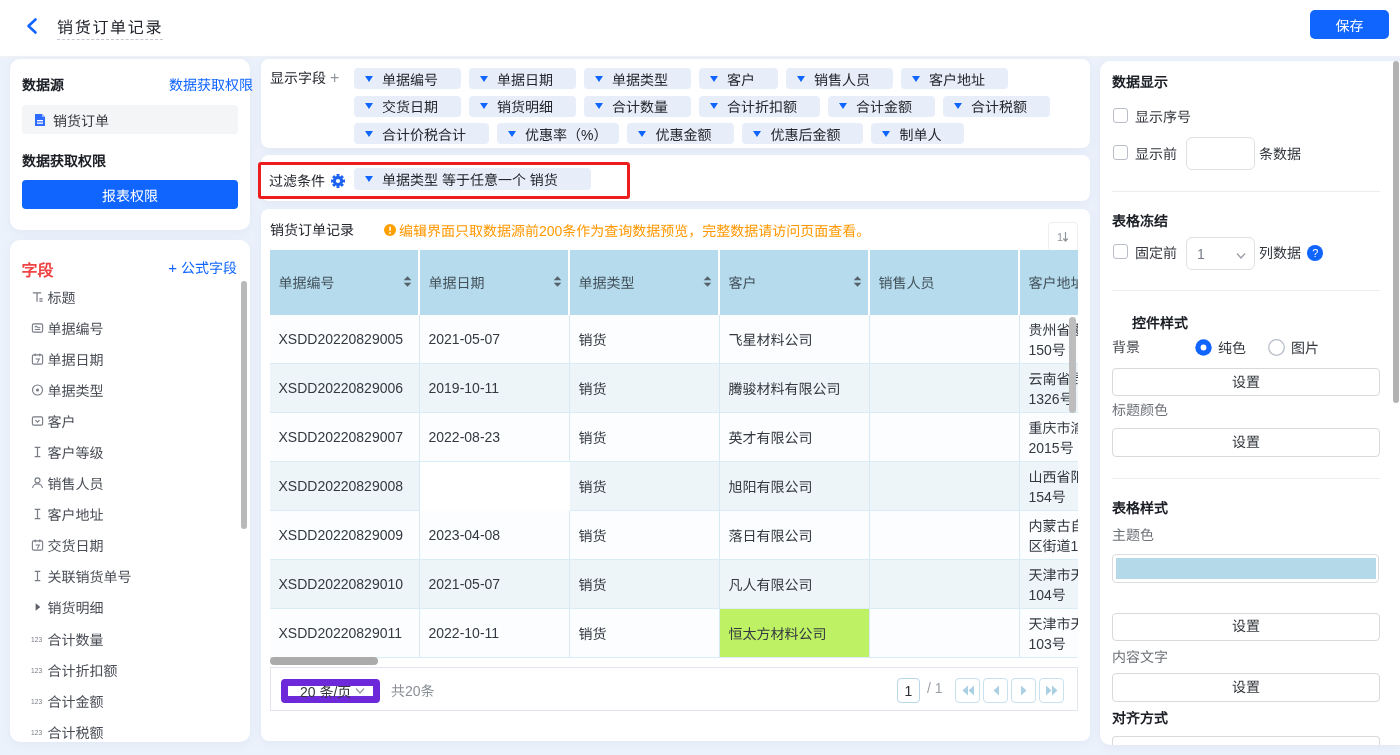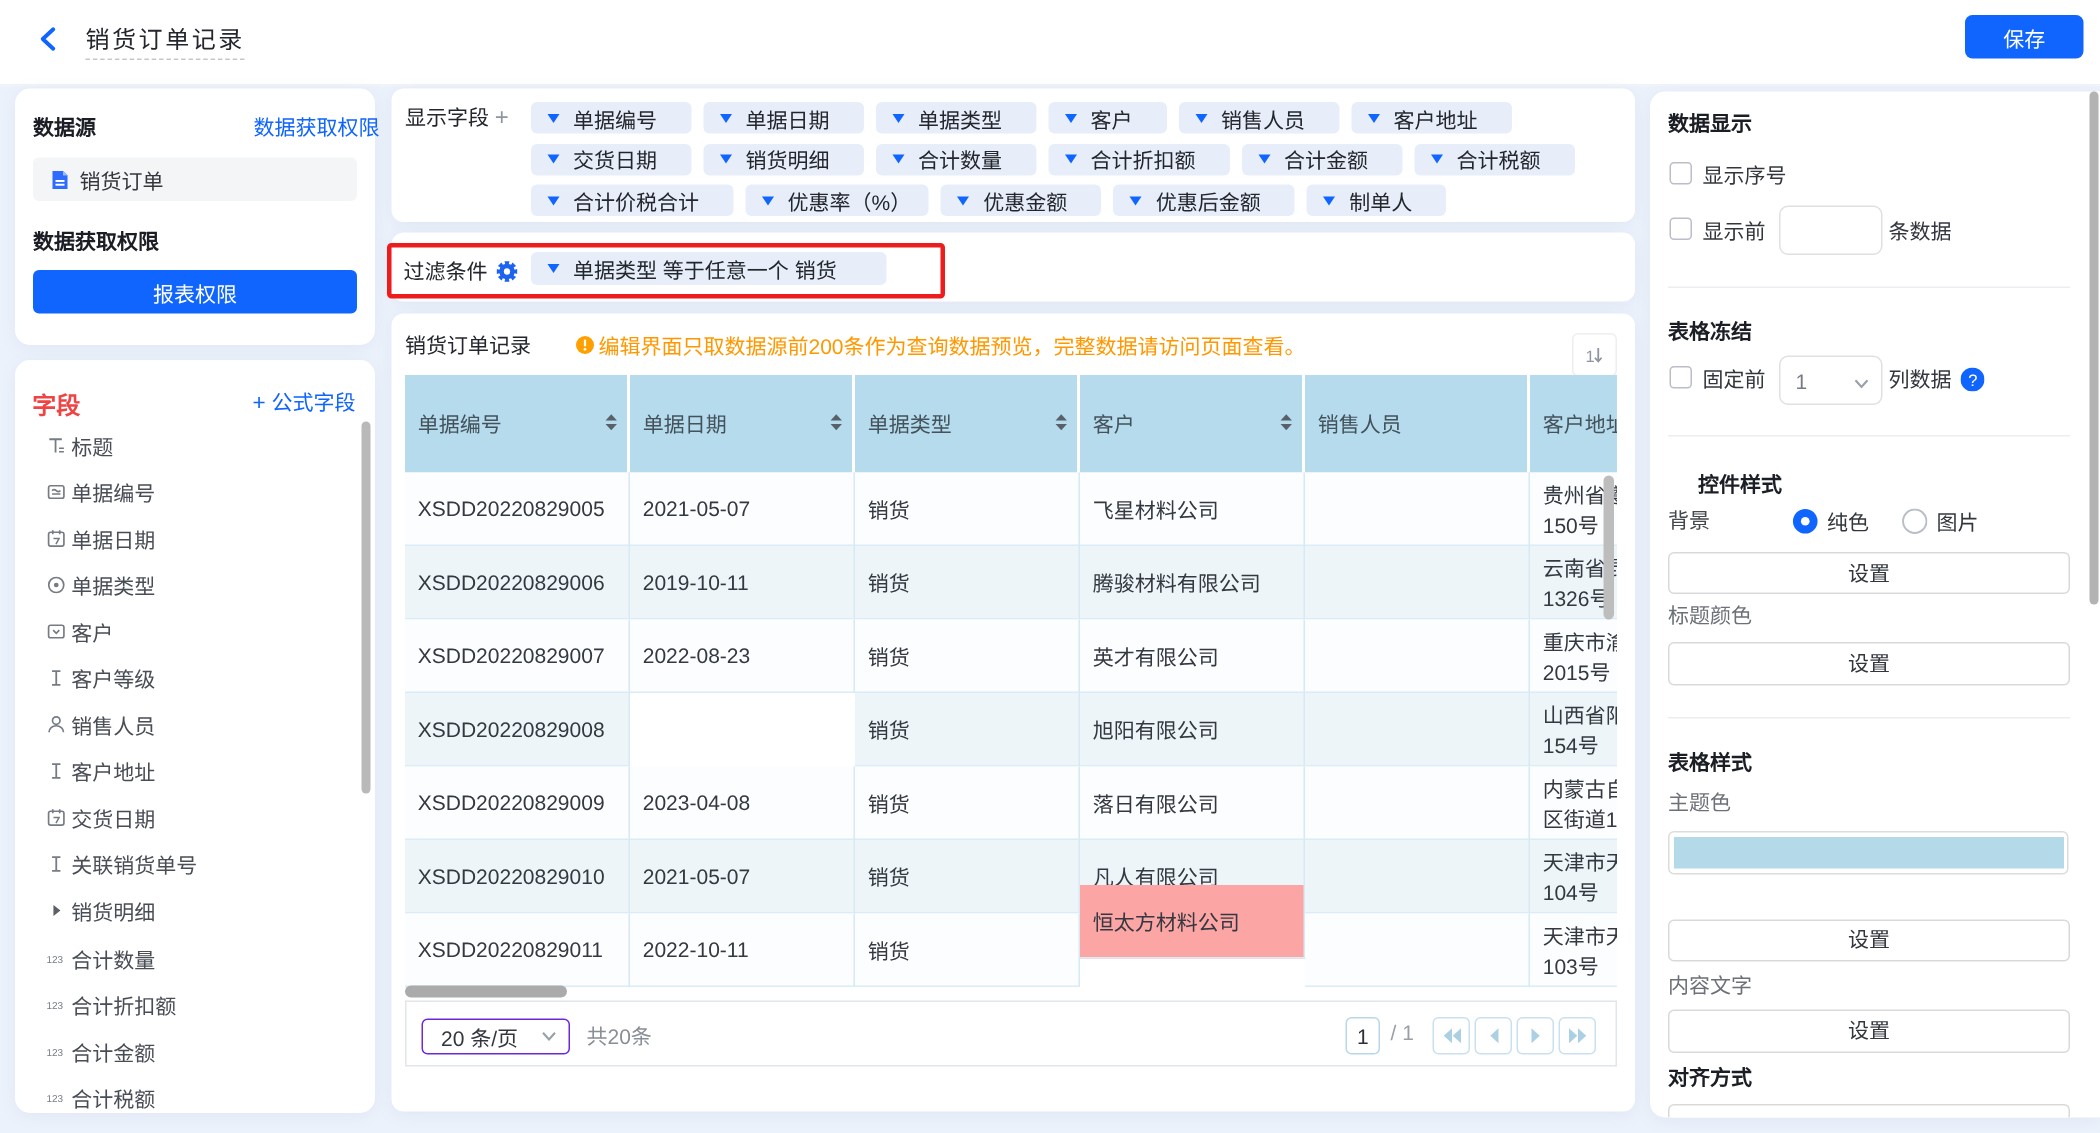--- a/index.html
+++ b/index.html
@@ -257,33 +257,33 @@
     <div class="cell" style="left:150px;top:310px;width:150px;height:49px;background:#edf5f9;">2021-05-07</div>
     <div class="cell" style="left:300px;top:310px;width:150px;height:49px;background:#edf5f9;">销货</div>
     <div class="cell" style="left:450px;top:310px;width:150px;height:49px;background:#edf5f9;">凡人有限公司</div>
     <div class="cell" style="left:600px;top:310px;width:150px;height:49px;background:#edf5f9;"></div>
     <div class="cell" style="left:750px;top:310px;width:150px;height:49px;background:#edf5f9;">
       <div style="line-height:19.5px;padding-top:3px;">天津市天津区<br>104号</div>
     </div>
     <div class="cell" style="left:0px;top:359px;width:150px;height:49px;background:#fbfdfe;">XSDD20220829011</div>
     <div class="cell" style="left:150px;top:359px;width:150px;height:49px;background:#fbfdfe;">2022-10-11</div>
     <div class="cell" style="left:300px;top:359px;width:150px;height:49px;background:#fbfdfe;">销货</div>
-    <div class="cell" style="left:450px;top:340px;width:150px;height:49px;background:#fca5a5;">恒太方材料公司</div>
+    <div class="cell" style="left:450px;top:359px;width:150px;height:49px;background:#bef264;">恒太方材料公司</div>
     <div class="cell" style="left:600px;top:359px;width:150px;height:49px;background:#fbfdfe;"></div>
     <div class="cell" style="left:750px;top:359px;width:150px;height:49px;background:#fbfdfe;">
       <div style="line-height:19.5px;padding-top:3px;">天津市天津区<br>103号</div>
     </div>
   </div>
 
 <div class="abs" style="left:1069px;top:317px;width:7px;height:96px;background:#bdbdbd;border-radius:3.5px;z-index:5;"></div>
 
 <div class="abs" style="left:270px;top:657px;width:108px;height:8px;background:#ababab;border-radius:4px;"></div>
 
 <div class="abs" style="left:270px;top:667px;width:808px;height:44px;border:1px solid #e0e6ec;background:#fff;"></div>
-<div class="abs" style="left:281px;top:679px;width:99px;height:24px;border:1px solid #6d28d9;border-radius:4px;background:#fff;display:flex;align-items:center;font-size:14px;color:#33373d;padding:0 8px 0 12px;">20 条/页
+<div class="abs" style="left:281px;top:679px;width:99px;height:24px;border:7px solid #6d28d9;border-radius:4px;background:#fff;display:flex;align-items:center;font-size:14px;color:#33373d;padding:0 8px 0 12px;">20 条/页
   <svg style="margin-left:auto;" width="10" height="6" viewBox="0 0 10 6">
       <path d="M1 0.5 L5 5 L9 0.5" fill="none" stroke="#9aa0a8" stroke-width="1.4"></path>
     </svg>
 </div>
 <div class="abs" style="left:391px;top:680px;font-size:14px;color:#8a8f96;">共20条</div>
 <div class="abs" style="left:897px;top:678px;width:23px;height:25px;border:1px solid #b8d7ea;border-radius:4px;background:#fff;font-size:14px;color:#2b2f36;display:flex;align-items:center;justify-content:center;">1</div>
 <div class="abs" style="left:927px;top:680px;font-size:14px;color:#9a9fa6;">/ 1</div>
 <div id="navbtns">
     <div class="abs" style="left:955px;top:678px;width:25px;height:25px;border:1px solid #c9e0ef;border-radius:4px;background:#fff;display:flex;align-items:center;justify-content:center;">
       <svg width="14" height="11" viewBox="0 0 14 11">

